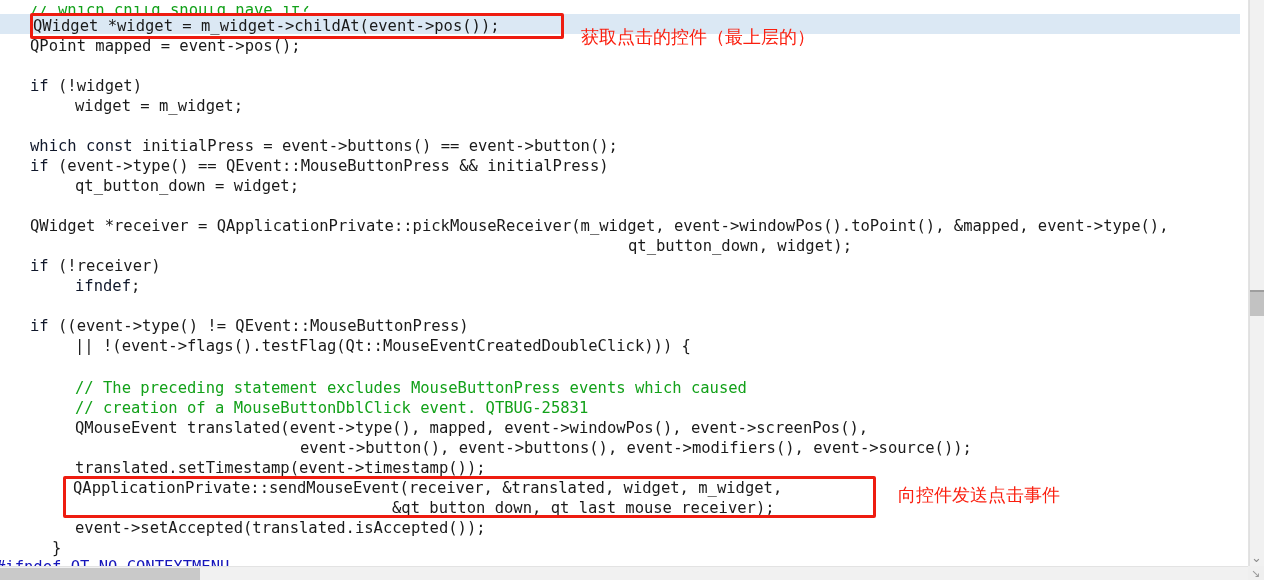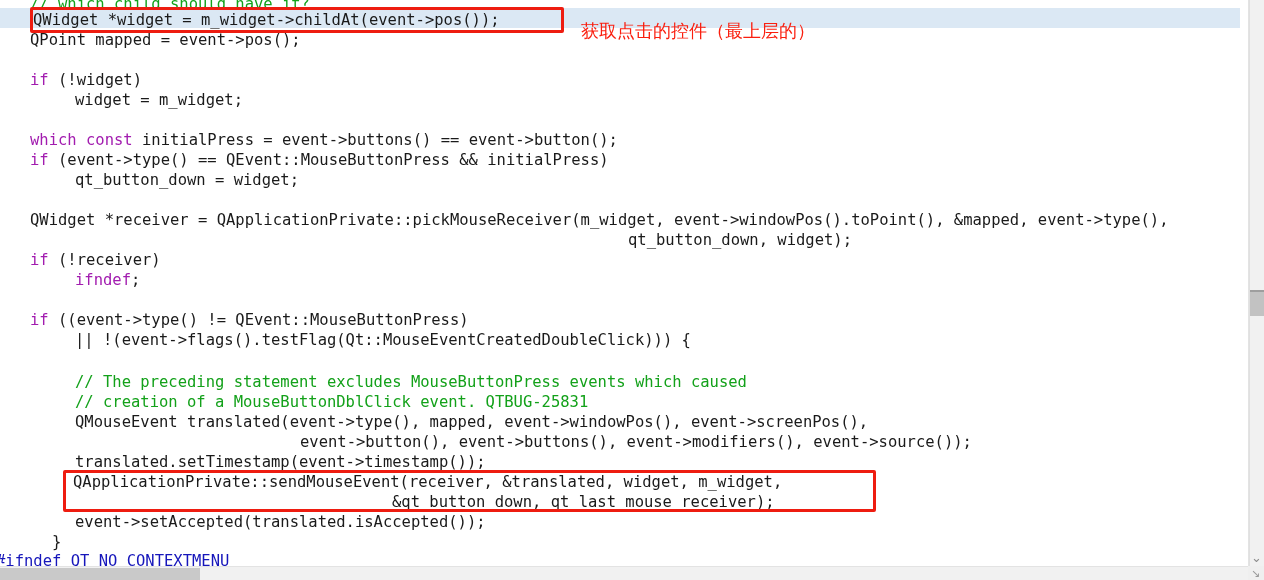--- a/index.html
+++ b/index.html
@@ -17,21 +17,21 @@
     position: relative;
     width: 1264px;
     height: 580px;
     background: #ffffff;
     overflow: hidden;
   }
 
   
   #code-area {
     position: absolute;
-    left: 0; top: 0;
+    left: 0; top: 6px;
     width: 1240px;
     height: 566px;
     background: #ffffff;
     overflow: hidden;
     border-radius: 8px;
   }
 
   .code-line {
     position: absolute;
     left: 0;
@@ -47,21 +47,21 @@
 
   .hl-row {
     position: absolute;
     left: 0;
     width: 1248px;
     height: 20px;
     background: #dbe8f4;
   }
 
   
-  .kw  { color: #a21caf; }      
+  .kw  { color: #0f172a; }      
   .cmt { color: #13a11a; }      
   .pre { color: #1616bb; }      
   .txt { color: #1a1a1a; }
 
   
   .redbox {
     position: absolute;
     border: 3px solid #ee1c10;
     border-radius: 2px;
     background: transparent;
@@ -211,20 +211,21 @@
     <div class="code-line txt" style="top:532px; left:52px;">}</div>
 
     <div class="code-line pre" style="top:551px; left:-4px;">#ifndef QT_NO_CONTEXTMENU</div>
 
     <div class="redbox" style="left:30px; top:7px; width:534px; height:26px;"></div>
 
     <div class="redbox" style="left:63px; top:470px; width:813px; height:42px;"></div>
 
     <div class="cn-note" style="left:581px; top:18px;">获取点击的控件（最上层的）</div>
 
+    <div class="cn-note" style="left:898px; top:476px;">向控件发送点击事件</div>
 
   </div>
 
 
   <div id="vscroll">
     <div id="vsep"></div>
     <div id="vthumb"></div>
   </div>
 
   <div id="chev">⌄</div>

